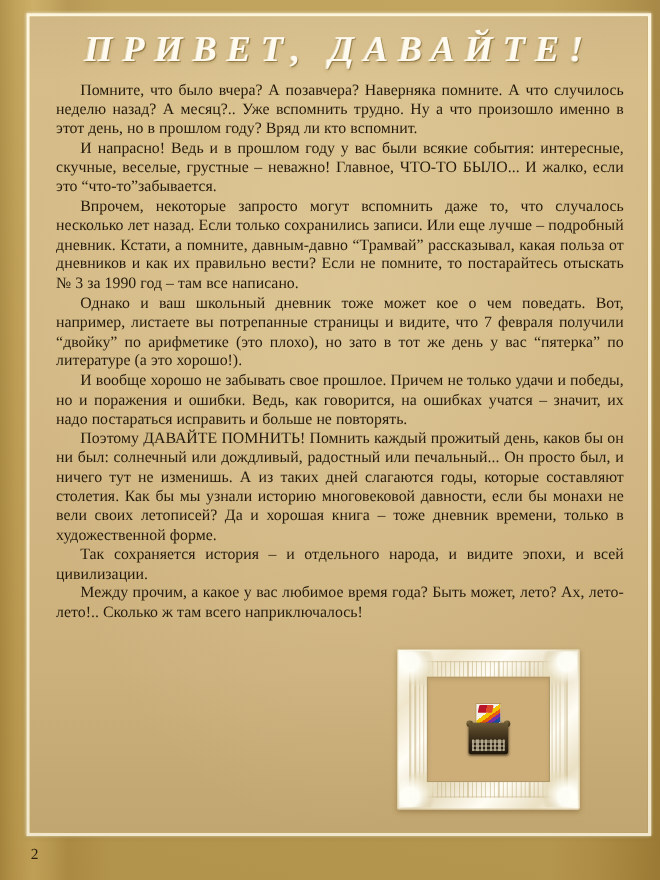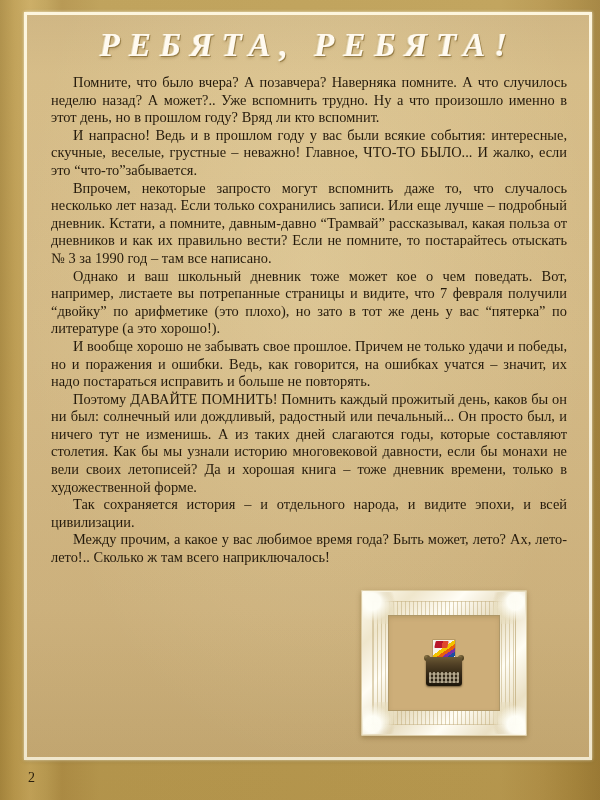--- a/index.html
+++ b/index.html
@@ -272,24 +272,24 @@
   }
 </style>
 </head>
 <body>
 
 <div id="page">
 
   <div id="sheet-frame">
     <div id="sheet">
 
-      <h1 id="title">РЕБЯТА, РЕБЯТА!</h1>
+      <h1 id="title">ПРИВЕТ, ДАВАЙТЕ!</h1>
 
       <div id="article">
-        <p class="para">Помните, что было вчера? А позавчера? Наверняка помните. А что случилось неделю назад? А может?.. Уже вспомнить трудно. Ну а что произошло именно в этот день, но в прошлом году? Вряд ли кто вспомнит.</p>
+        <p class="para">Помните, что было вчера? А позавчера? Наверняка помните. А что случилось неделю назад? А месяц?.. Уже вспомнить трудно. Ну а что произошло именно в этот день, но в прошлом году? Вряд ли кто вспомнит.</p>
         <p class="para">И напрасно! Ведь и в прошлом году у вас были всякие события: интересные, скучные, веселые, грустные – неважно! Главное, ЧТО-ТО БЫЛО... И жалко, если это “что-то”забывается.</p>
         <p class="para">Впрочем, некоторые запросто могут вспомнить даже то, что случалось несколько лет назад. Если только сохранились записи. Или еще лучше – подробный дневник. Кстати, а помните, давным-давно “Трамвай” рассказывал, какая польза от дневников и как их правильно вести? Если не помните, то постарайтесь отыскать № 3 за 1990 год – там все написано.</p>
         <p class="para">Однако и ваш школьный дневник тоже может кое о чем поведать. Вот, например, листаете вы потрепанные страницы и видите, что 7 февраля получили “двойку” по арифметике (это плохо), но зато в тот же день у вас “пятерка” по литературе (а это хорошо!).</p>
         <p class="para">И вообще хорошо не забывать свое прошлое. Причем не только удачи и победы, но и поражения и ошибки. Ведь, как говорится, на ошибках учатся – значит, их надо постараться исправить и больше не повторять.</p>
         <p class="para">Поэтому ДАВАЙТЕ ПОМНИТЬ! Помнить каждый прожитый день, каков бы он ни был: солнечный или дождливый, радостный или печальный... Он просто был, и ничего тут не изменишь. А из таких дней слагаются годы, которые составляют столетия. Как бы мы узнали историю многовековой давности, если бы монахи не вели своих летописей? Да и хорошая книга – тоже дневник времени, только в художественной форме.</p>
         <p class="para last-line-left">Так сохраняется история – и отдельного народа, и видите эпохи, и всей цивилизации.</p>
         <p class="para last-line-left">Между прочим, а какое у вас любимое время года? Быть может, лето? Ах, лето-лето!.. Сколько ж там всего наприключалось!</p>
       </div>
 
     </div>

